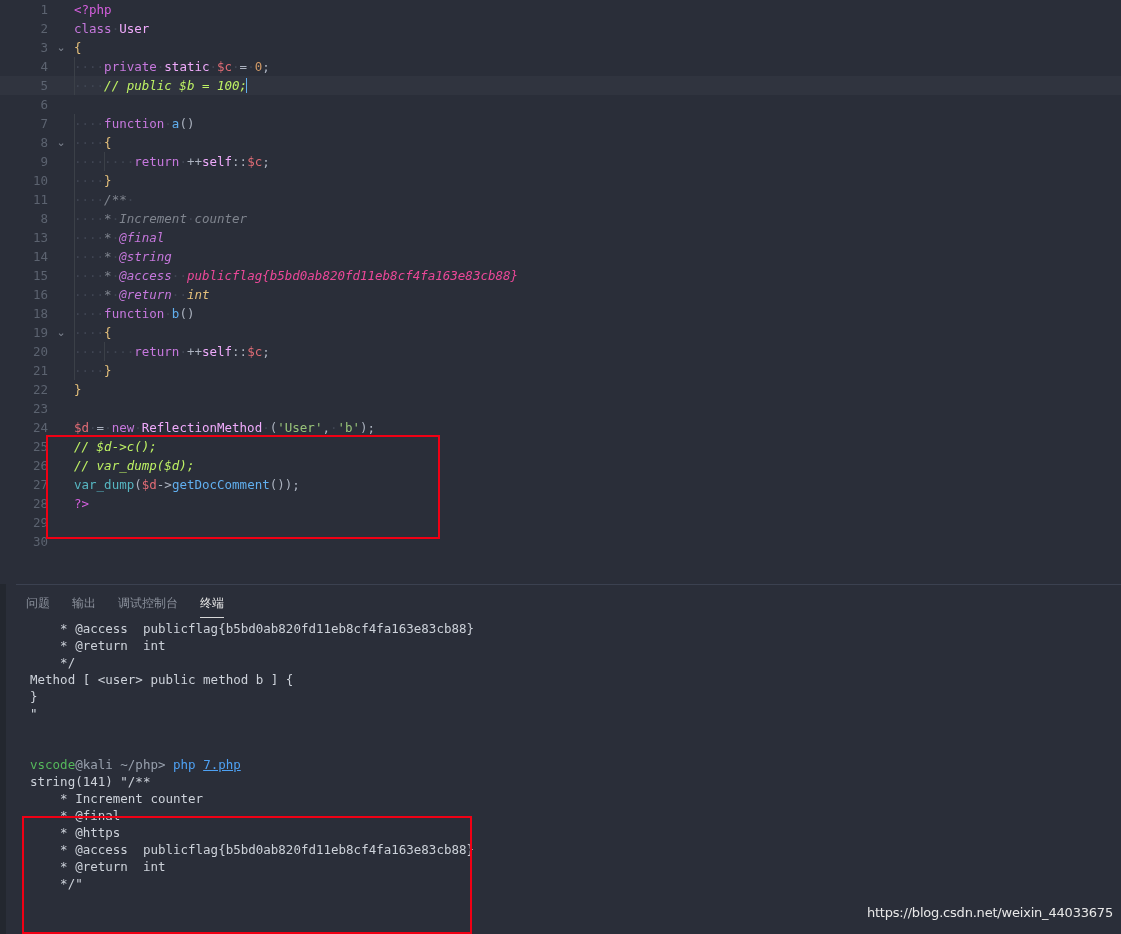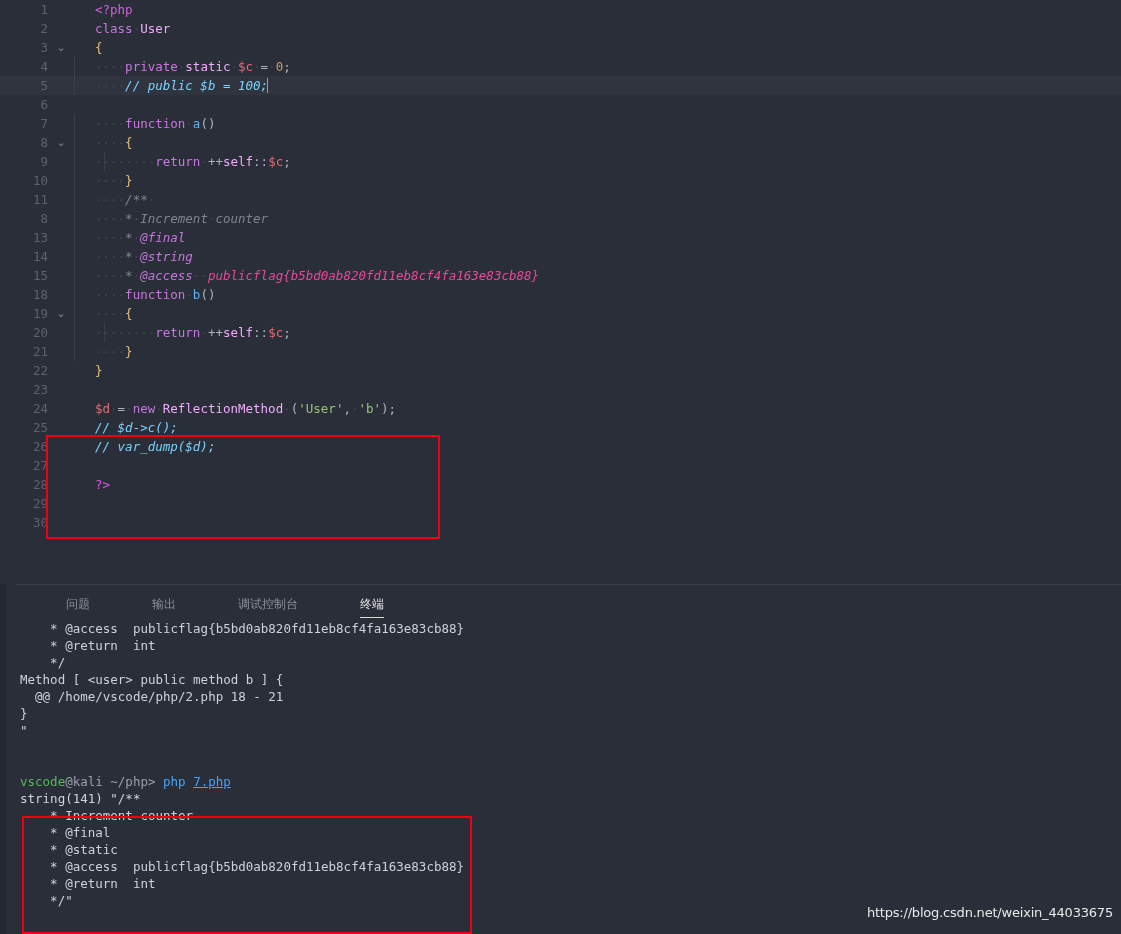--- a/index.html
+++ b/index.html
@@ -36,38 +36,38 @@
     font-family: "DejaVu Sans Mono", monospace;
   }
   .fold {
     position: absolute; left: 54px; width: 14px; text-align: center;
     color: #7c838f; font-size: 11px; line-height: 19px;
     font-family: "DejaVu Sans", sans-serif;
   }
   .ctext {
     position: absolute; left: 74px; line-height: 19px;
     font-family: "DejaVu Sans Mono", monospace; font-size: 12.5px;
-    color: #abb2bf; white-space: pre; margin-left: 21px;
+    color: #abb2bf; white-space: pre;
   }
   .iguide {
     position: absolute; top: 0; width: 1px; height: 19px; background: #3b4048;
   }
 
   
   .t-kw    { color: #c678dd; }
   .t-kw2   { color: #d55fde; }
   .t-fn    { color: #61afef; }
   .t-type  { color: #f0abfc; }
   .t-var   { color: #e06c75; }
   .t-str   { color: #98c379; }
   .t-num   { color: #d19a66; }
   .t-op    { color: #abb2bf; }
   .t-punc  { color: #abb2bf; }
   .t-brace { color: #e5c07b; }
-  .t-cmt   { color: #7dd3fc; font-style: italic; }
+  .t-cmt   { color: #bef264; font-style: italic; }
   .t-doc   { color: #7f848e; font-style: italic; }
   .t-tag   { color: #c678dd; font-style: italic; }
   .t-tagv  { color: #e5c07b; font-style: italic; }
   .t-flag  { color: #ec4899; font-style: italic; }
   .t-cyan  { color: #56b6c2; }
   .t-ws    { color: #3f4552; }
 
   .cursor {
     display: inline-block; width: 1px; height: 15px;
     background: #61afef; vertical-align: -3px; margin-left: -1px;
@@ -88,35 +88,35 @@
     background: #3b4150;
   }
   .panel-edge {
     position: absolute; left: 0; top: 0; width: 6px; height: 350px;
     background: #23272f;
   }
   .panel-tabs {
     position: absolute; left: 26px; top: 11px; display: flex; gap: 22px;
   }
   .panel-tab {
-    position: relative; font-family: Liberation Sans, sans-serif; font-size: 12px;
-    color: #8b919c; line-height: 18px; padding-bottom: 5px; cursor: pointer; margin-left: 40px;
+    position: relative; font-family: Liberation Mono, monospace; font-size: 12px;
+    color: #8b919c; line-height: 18px; padding-bottom: 5px; cursor: pointer;
   }
   .panel-tab.active { color: #e6e6e6; }
   .panel-tab.active::after {
     content: ""; position: absolute; left: 0; right: 0; bottom: 0;
     height: 1.5px; background: #d8d8d8;
   }
 
   .term {
     position: absolute; left: 0; top: 36px; width: 1121px; height: 314px;
     font-family: "DejaVu Sans Mono", monospace; font-size: 12.5px;
   }
   .tline {
-    position: relative; height: 17px; line-height: 17px; padding-left: 20px;
+    position: relative; height: 17px; line-height: 17px; padding-left: 30px;
     color: #c5cad3; white-space: pre;
   }
   .tl-green { color: #55b85b; }
   .tl-grey  { color: #98a0ad; }
   .tl-blue  { color: #4ea1f3; }
   .tl-link  { color: #4ea1f3; text-decoration: underline; }
   .tl-white { color: #cdd2da; }
 
   .watermark {
     position: absolute; right: 8px; top: 905px;
@@ -143,30 +143,31 @@
         <div class="code-line"><span class="ln">6</span><span class="ctext"></span></div>
         <div class="code-line"><span class="ln">7</span><span class="iguide" style="left: 74px;"></span><span class="ctext"><span class="t-ws">····</span><span class="t-kw">function</span><span class="t-ws">·</span><span class="t-fn">a</span><span class="t-punc">()</span></span></div>
         <div class="code-line"><span class="ln">8</span><span class="fold">⌄</span><span class="iguide" style="left: 74px;"></span><span class="ctext"><span class="t-ws">····</span><span class="t-brace">{</span></span></div>
         <div class="code-line"><span class="ln">9</span><span class="iguide" style="left: 74px;"></span><span class="iguide" style="left: 104px;"></span><span class="ctext"><span class="t-ws">········</span><span class="t-kw">return</span><span class="t-ws">·</span><span class="t-op">++</span><span class="t-type">self</span><span class="t-punc">::</span><span class="t-var">$c</span><span class="t-punc">;</span></span></div>
         <div class="code-line"><span class="ln">10</span><span class="iguide" style="left: 74px;"></span><span class="ctext"><span class="t-ws">····</span><span class="t-brace">}</span></span></div>
         <div class="code-line"><span class="ln">11</span><span class="iguide" style="left: 74px;"></span><span class="ctext"><span class="t-ws">····</span><span class="t-doc">/**</span><span class="t-ws">·</span></span></div>
         <div class="code-line"><span class="ln">8</span><span class="iguide" style="left: 74px;"></span><span class="ctext"><span class="t-ws">····</span><span class="t-doc">*</span><span class="t-ws">·</span><span class="t-doc">Increment</span><span class="t-ws">·</span><span class="t-doc">counter</span></span></div>
         <div class="code-line"><span class="ln">13</span><span class="iguide" style="left: 74px;"></span><span class="ctext"><span class="t-ws">····</span><span class="t-doc">*</span><span class="t-ws">·</span><span class="t-tag">@final</span></span></div>
         <div class="code-line"><span class="ln">14</span><span class="iguide" style="left: 74px;"></span><span class="ctext"><span class="t-ws">····</span><span class="t-doc">*</span><span class="t-ws">·</span><span class="t-tag">@string</span></span></div>
         <div class="code-line"><span class="ln">15</span><span class="iguide" style="left: 74px;"></span><span class="ctext"><span class="t-ws">····</span><span class="t-doc">*</span><span class="t-ws">·</span><span class="t-tag">@access</span><span class="t-ws">··</span><span class="t-flag">publicflag{b5bd0ab820fd11eb8cf4fa163e83cb88}</span></span></div>
+        <div class="code-line"><span class="ln">16</span><span class="iguide" style="left: 74px;"></span><span class="ctext"><span class="t-ws">····</span><span class="t-doc">*</span><span class="t-ws">·</span><span class="t-tag">@return</span><span class="t-ws">··</span><span class="t-tagv">int</span></span></div>
         <div class="code-line"><span class="ln">18</span><span class="iguide" style="left: 74px;"></span><span class="ctext"><span class="t-ws">····</span><span class="t-kw">function</span><span class="t-ws">·</span><span class="t-fn">b</span><span class="t-punc">()</span></span></div>
         <div class="code-line"><span class="ln">19</span><span class="fold">⌄</span><span class="iguide" style="left: 74px;"></span><span class="ctext"><span class="t-ws">····</span><span class="t-brace">{</span></span></div>
         <div class="code-line"><span class="ln">20</span><span class="iguide" style="left: 74px;"></span><span class="iguide" style="left: 104px;"></span><span class="ctext"><span class="t-ws">········</span><span class="t-kw">return</span><span class="t-ws">·</span><span class="t-op">++</span><span class="t-type">self</span><span class="t-punc">::</span><span class="t-var">$c</span><span class="t-punc">;</span></span></div>
         <div class="code-line"><span class="ln">21</span><span class="iguide" style="left: 74px;"></span><span class="ctext"><span class="t-ws">····</span><span class="t-brace">}</span></span></div>
         <div class="code-line"><span class="ln">22</span><span class="ctext"><span class="t-brace">}</span></span></div>
         <div class="code-line"><span class="ln">23</span><span class="ctext"></span></div>
         <div class="code-line"><span class="ln">24</span><span class="ctext"><span class="t-var">$d</span><span class="t-ws">·</span><span class="t-op">=</span><span class="t-ws">·</span><span class="t-kw">new</span><span class="t-ws">·</span><span class="t-type">ReflectionMethod</span><span class="t-ws">·</span><span class="t-punc">(</span><span class="t-str">'User'</span><span class="t-punc">,</span><span class="t-ws">·</span><span class="t-str">'b'</span><span class="t-punc">);</span></span></div>
         <div class="code-line"><span class="ln">25</span><span class="ctext"><span class="t-cmt">// $d-&gt;c();</span></span></div>
         <div class="code-line"><span class="ln">26</span><span class="ctext"><span class="t-cmt">// var_dump($d);</span></span></div>
-        <div class="code-line"><span class="ln">27</span></div>
+        <div class="code-line"><span class="ln">27</span><span class="ctext"><span class="t-cyan">var_dump</span><span class="t-punc">(</span><span class="t-var">$d</span><span class="t-op">-&gt;</span><span class="t-fn">getDocComment</span><span class="t-punc">());</span></span></div>
         <div class="code-line"><span class="ln">28</span><span class="ctext"><span class="t-kw2">?&gt;</span></span></div>
         <div class="code-line"><span class="ln">29</span><span class="ctext"></span></div>
         <div class="code-line"><span class="ln">30</span><span class="ctext"></span></div>
       </div>
     <div id="editor-boxes">
         <div class="redbox" style="left: 46px; top: 435px; width: 394px; height: 104px; border-color: rgb(240, 0, 20);"></div>
       </div>
   </div>
 
   <div class="panel">
@@ -179,30 +180,29 @@
         <div class="panel-tab">调试控制台</div>
         <div class="panel-tab active">终端</div>
       </div>
 
     <div class="term">
       <div id="term-lines">
           <div class="tline"><span class="tl-white">    * @access  publicflag{b5bd0ab820fd11eb8cf4fa163e83cb88}</span></div>
           <div class="tline"><span class="tl-white">    * @return  int</span></div>
           <div class="tline"><span class="tl-white">    */</span></div>
           <div class="tline"><span class="tl-white">Method [ &lt;user&gt; public method b ] {</span></div>
-          <div class="tline"><span class="tl-white">  @@ /home/vscode/php/2.php 18 - 21</span></div>
           <div class="tline"><span class="tl-white">}</span></div>
           <div class="tline"><span class="tl-white">"</span></div>
           <div class="tline"><span class="tl-white"></span></div>
           <div class="tline"><span class="tl-white"></span></div>
           <div class="tline"><span class="tl-green">vscode</span><span class="tl-grey">@kali</span><span class="tl-grey"> ~/php&gt; </span><span class="tl-blue">php</span><span class="tl-white"> </span><span class="tl-link">7.php</span></div>
           <div class="tline"><span class="tl-white">string(141) "/**</span></div>
           <div class="tline"><span class="tl-white">    * Increment counter</span></div>
           <div class="tline"><span class="tl-white">    * @final</span></div>
-          <div class="tline"><span class="tl-white">    * @static</span></div>
+          <div class="tline"><span class="tl-white">    * @https</span></div>
           <div class="tline"><span class="tl-white">    * @access  publicflag{b5bd0ab820fd11eb8cf4fa163e83cb88}</span></div>
           <div class="tline"><span class="tl-white">    * @return  int</span></div>
           <div class="tline"><span class="tl-white">    */"</span></div>
           <div class="tline"><span class="tl-white"></span></div>
           <div class="tline"><span class="tl-white"></span></div>
         </div>
       <div id="term-boxes">
           <div class="redbox" style="left: 22px; top: 196px; width: 450px; height: 118px; border-color: rgb(240, 0, 20);"></div>
         </div>
     </div>

